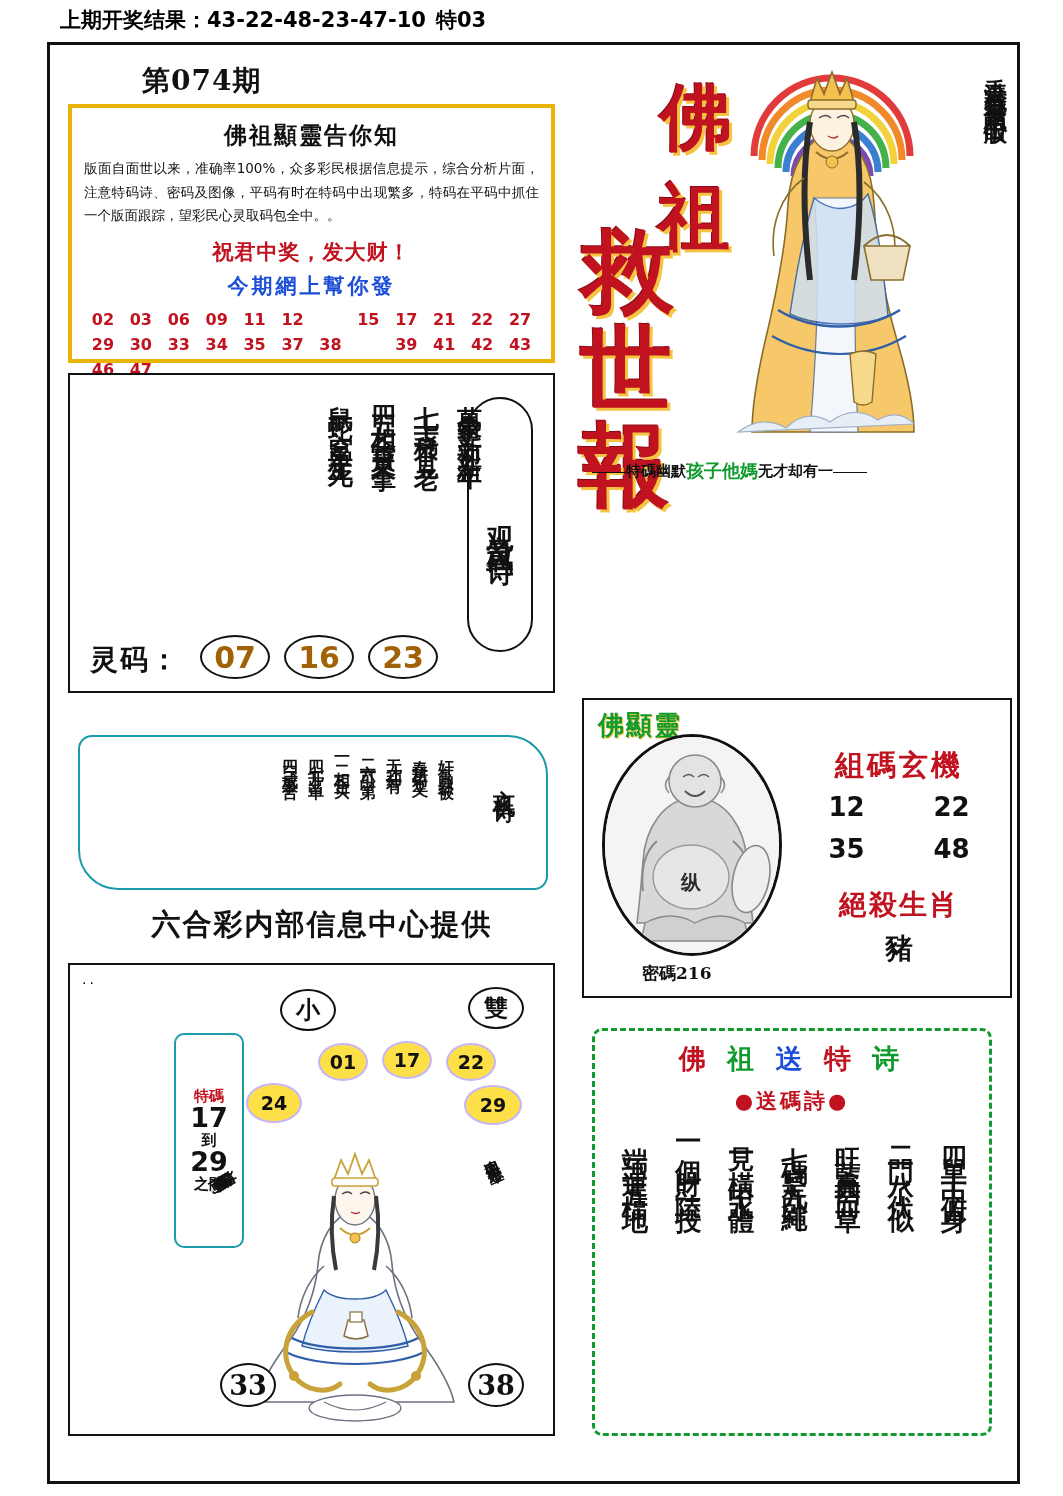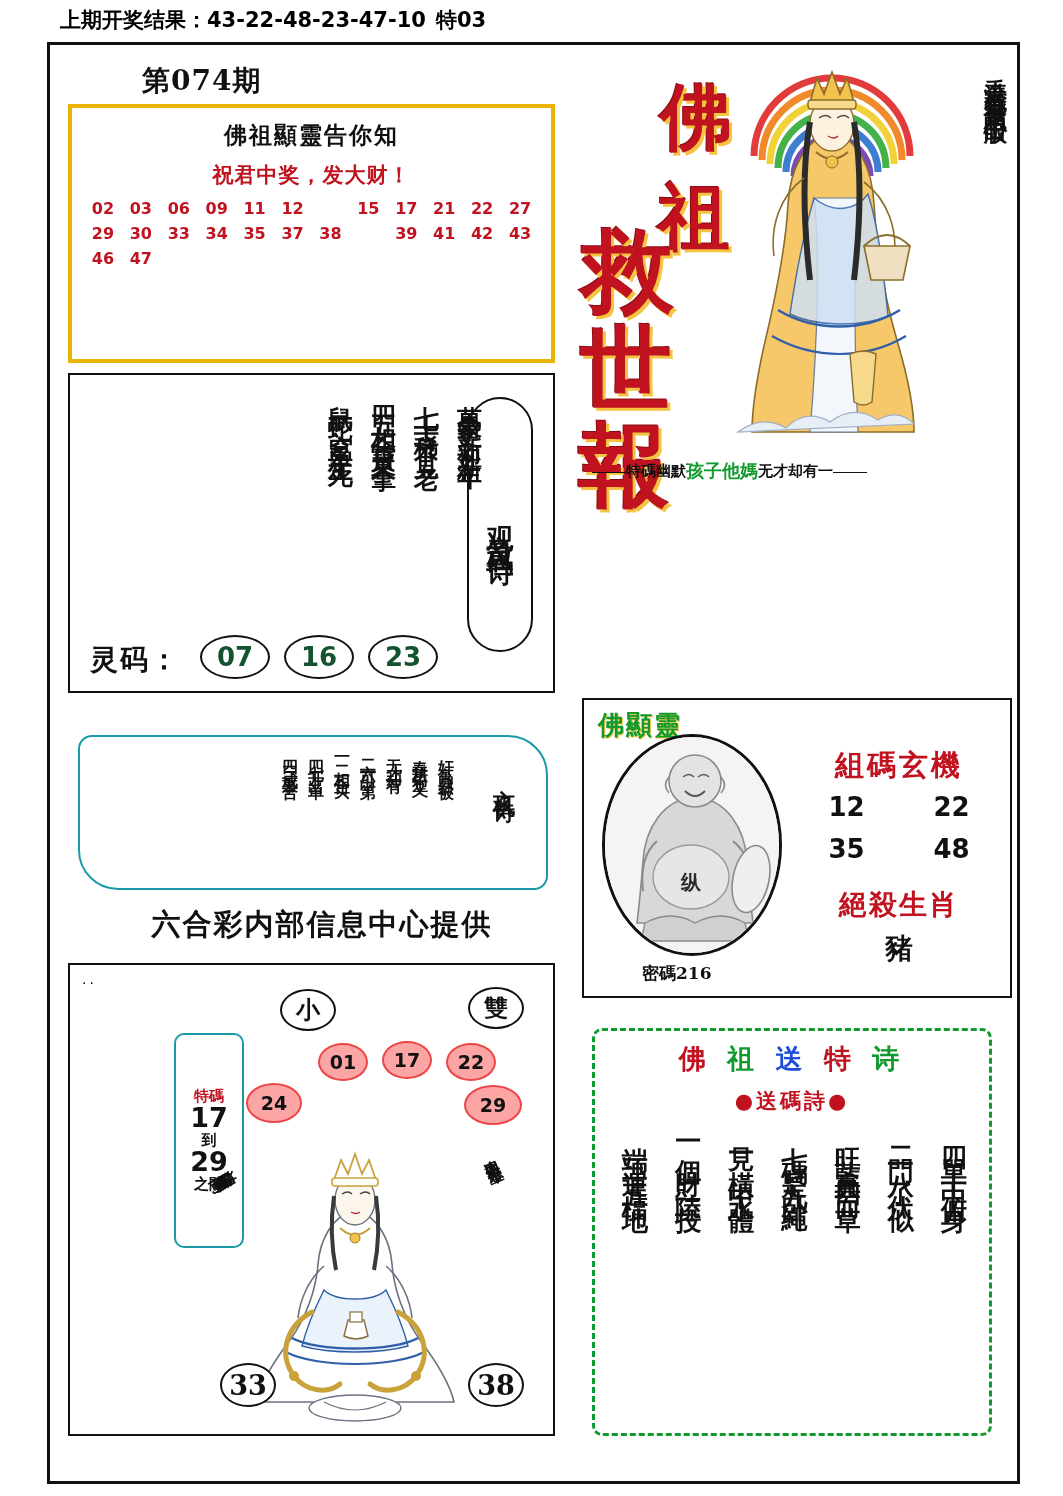--- a/index.html
+++ b/index.html
@@ -96,21 +96,21 @@
     position:absolute; left:20px; bottom:12px; width:450px; height:50px;
     display:flex; align-items:flex-end;
   }
   .boxB .lingma .lbl {
     font-family:"DejaVu Serif", serif; font-size:28px; font-weight:bold; color:#111;
     letter-spacing:2px; margin-right:6px;
   }
   .boxB .lingma .ell {
     width:70px; height:44px; border:2px solid #111; border-radius:50%;
     margin-left:14px; display:flex; align-items:center; justify-content:center;
-    font-size:26px; font-weight:bold; color:#14532d; font-family:"DejaVu Sans", sans-serif;
+    font-size:30px; font-weight:bold; color:#a16207; font-family:"DejaVu Sans", sans-serif;
   }
 
   
   .boxC {
     position:absolute; left:78px; top:735px; width:470px; height:155px;
     border:2px solid #1b9aaa; border-radius:14px 40px 14px 40px; background:#fff;
   }
   .boxC .poem {
     position:absolute; left:14px; top:10px; width:360px; height:135px;
     display:flex; flex-direction:row-reverse; gap:10px;
@@ -133,24 +133,24 @@
     font-family:"DejaVu Serif", serif; letter-spacing:2px;
   }
 
   
   .boxD {
     position:absolute; left:68px; top:963px; width:487px; height:473px;
     border:2px solid #111; background:#fff; overflow:hidden;
   }
   .boxD .dots { position:absolute; left:12px; top:6px; font-size:14px; color:#111; letter-spacing:3px;}
   .ell-sm {
-    position:absolute; border:2px solid #ef4444; border-radius:50%;
+    position:absolute; border:2px solid #c4b5fd; border-radius:50%;
     display:flex; align-items:center; justify-content:center;
     font-family:"DejaVu Sans", sans-serif; font-weight:bold; color:#111;
-    background:#fca5a5;
+    background:#fde047;
   }
   .ellipse-label {
     position:absolute; border:2px solid #111; border-radius:50%;
     display:flex; align-items:center; justify-content:center;
     font-family:"DejaVu Serif", serif; font-weight:bold; color:#111; background:#fff;
   }
   .tm-box {
     position:absolute; left:104px; top:68px; width:70px; height:215px;
     border:2px solid #1b9aaa; border-radius:10px; background:#fff;
     display:flex; flex-direction:column; align-items:center; justify-content:center;
@@ -277,21 +277,23 @@
     <span>特</span>
     <span>03</span>
   </div>
 
   <div class="frame"></div>
 
   <div class="issue">第074期</div>
 
   <div class="boxA">
     <h2>佛祖顯靈告你知</h2>
+    <p>版面自面世以来，准确率100%，众多彩民根据信息提示，综合分析片面，注意特码诗、密码及图像，平码有时在特码中出现繁多，特码在平码中抓住一个版面跟踪，望彩民心灵取码包全中。。</p>
     <div class="bless">祝君中奖，发大财！</div>
+    <div class="bless2">今期網上幫你發</div>
     <div class="numgrid">
       <span>02</span>
       <span>03</span>
       <span>06</span>
       <span>09</span>
       <span>11</span>
       <span>12</span>
       <span class="gap"></span>
       <span>15</span>
       <span>17</span>

